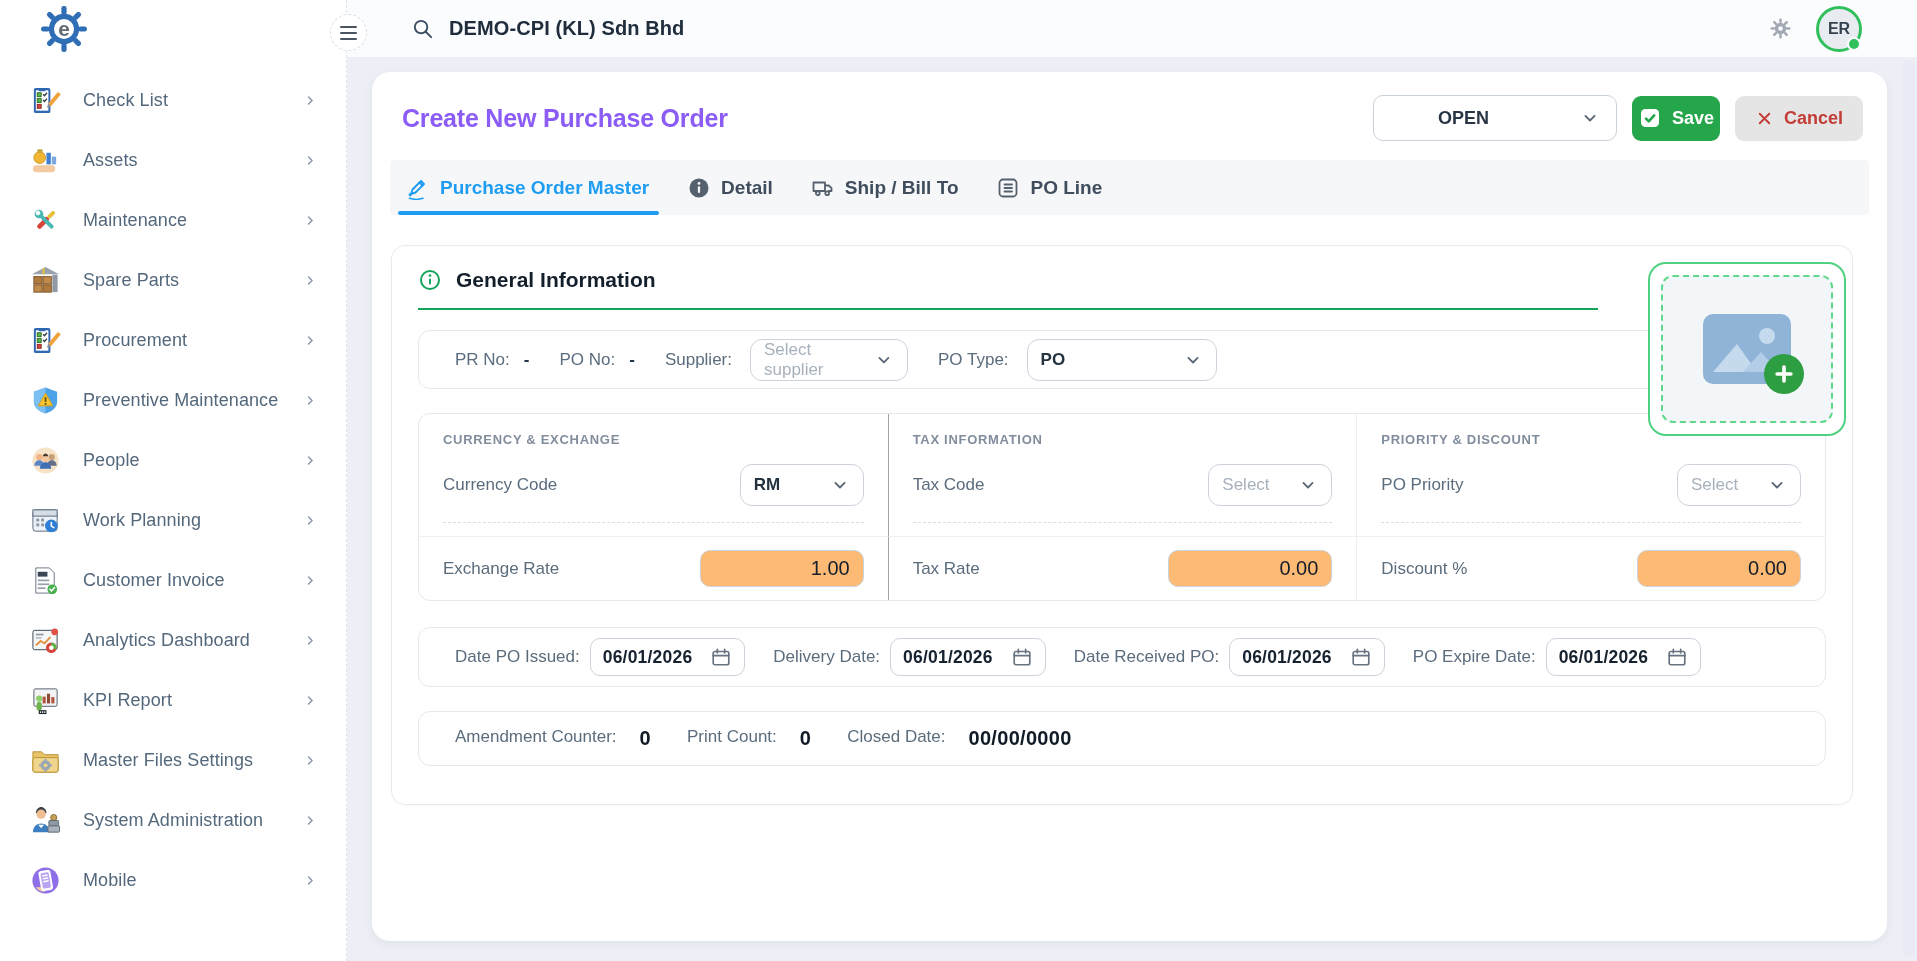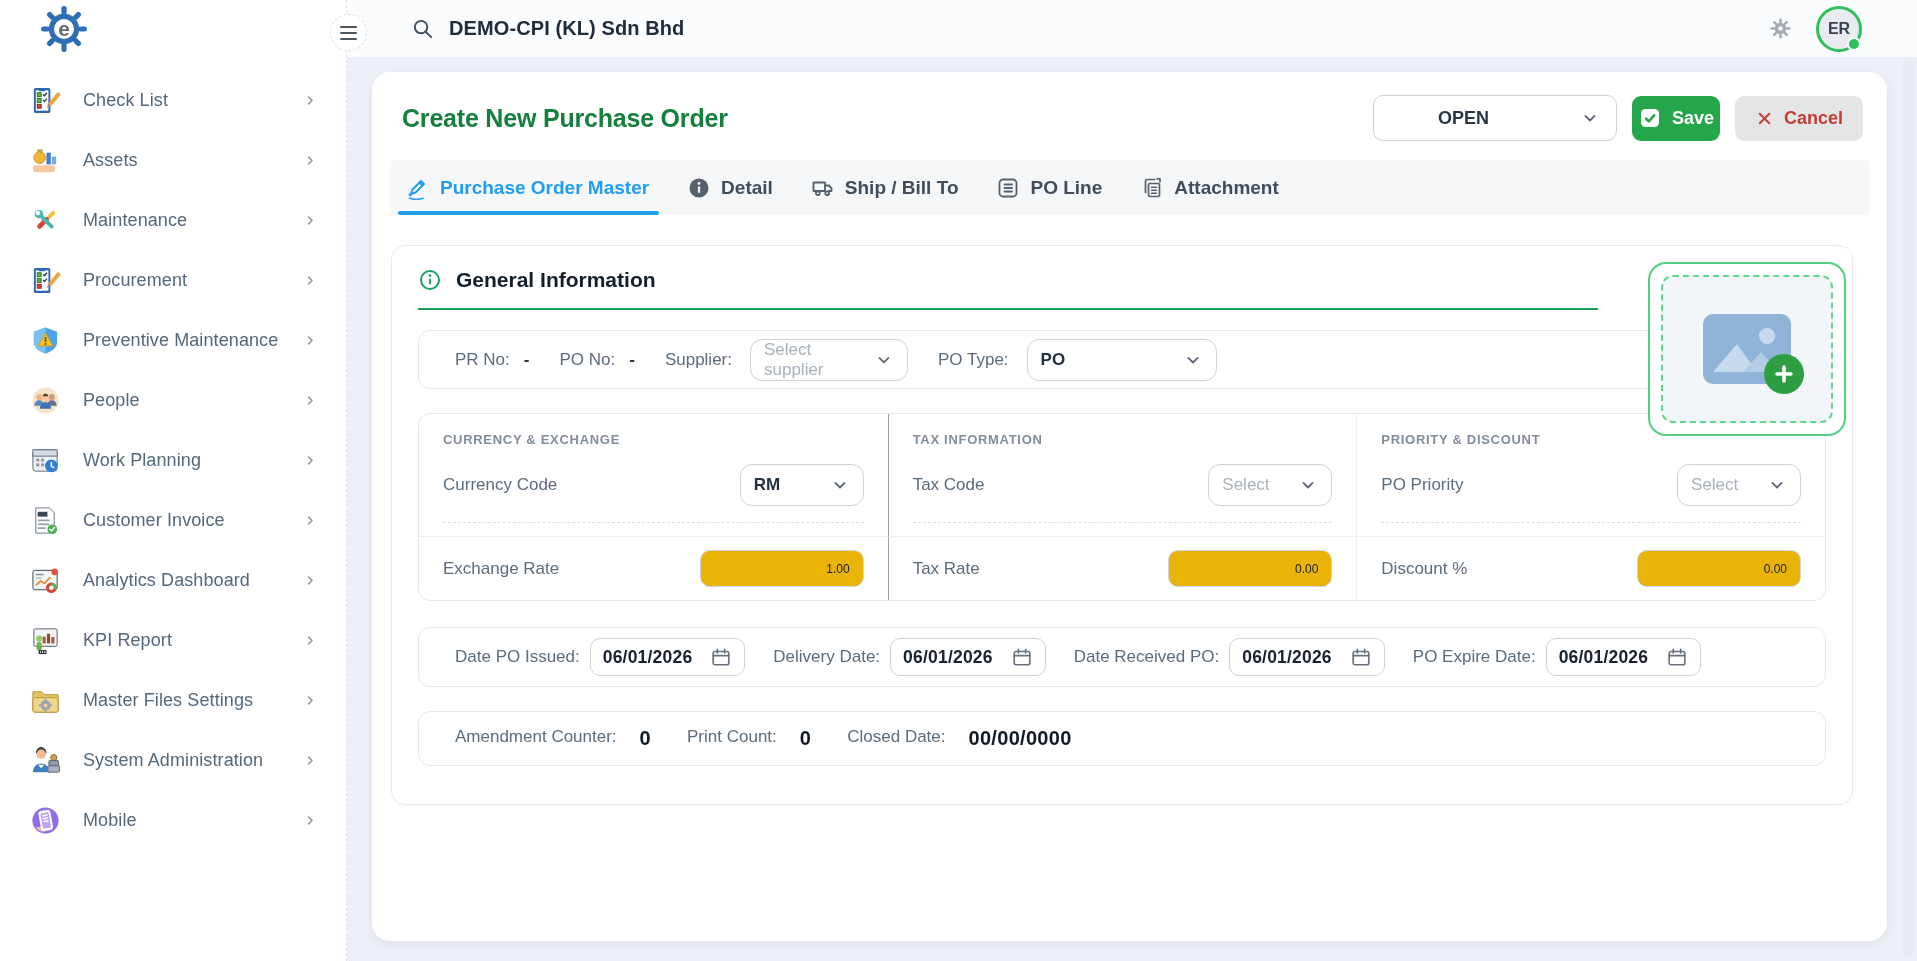--- a/index.html
+++ b/index.html
@@ -30,21 +30,21 @@
   .avatar { position:relative; width:46px; height:46px; border-radius:50%; background:#e8ecf1;
             border:3px solid #2fc05c; display:flex; align-items:center; justify-content:center;
             font-size:16px; font-weight:700; color:#36424f; cursor:pointer; }
   .avatar-dot { position:absolute; right:-2px; bottom:-2px; width:14px; height:14px; border-radius:50%;
                 background:#2fc05c; border:2px solid #fbfcfe; }
 
   
   .workspace { flex:1; padding:15px 30px 0 25px; position:relative; }
   .page-card { height:869px; background:#fff; border-radius:18px; box-shadow:0 3px 10px rgba(25,39,60,.06); padding:0 16px; }
   .page-header { height:80px; display:flex; align-items:center; padding:12px 8px 0 14px; }
-  .page-title { font-size:25px; font-weight:800; color:#15803d; letter-spacing:-.2px; }
+  .page-title { font-size:25px; font-weight:800; color:#8b5cf6; letter-spacing:-.2px; }
   .header-controls { margin-left:auto; display:flex; align-items:center; gap:15px; }
   .status-select { width:244px; height:46px; border:1px solid #c9d1da; border-radius:10px; background:#fff;
                    display:flex; align-items:center; justify-content:space-between; padding:0 16px; cursor:pointer; }
   .status-select .val { font-size:18px; font-weight:700; color:#28354:#283545; color:#283545;margin-left:48px; }
   .chevd { width:20px; height:20px; color:#5b6877; }
   .btn { display:flex; align-items:center; gap:10px; height:45px; border:none; border-radius:9px;
          font-family:inherit; font-size:18px; font-weight:700; cursor:pointer; }
   .btn-save { background:#26a64b; color:#fff; padding:0 6px; }
   .btn-save svg { width:24px; height:24px; }
   .btn-cancel { background:#e5e5e5; color:#c33c35; padding:0 20px; }
@@ -88,21 +88,21 @@
   .g-top { padding:18px 24px 0; }
   .g-top.mid, .g-bottom.mid { border-left:1px solid #a3a3a3; }
   .g-top.right, .g-bottom.right { border-left:1px solid #edf0f3; }
   .g-heading { font-size:13px; font-weight:700; letter-spacing:.7px; color:#818d9c; }
   .g-field { margin-top:17px; display:flex; align-items:center; justify-content:space-between; }
   .g-label { font-size:17px; color:#5b6c7d; }
   .g-dashed { margin-top:16px; border-top:1px dashed #d8dee6; height:14px; }
   .g-bottom { border-top:1px solid #edf0f3; padding:13px 24px; display:flex; align-items:center; justify-content:space-between; }
   .num-input { width:164px; height:37px; border:1px solid #ccd3dc; border-radius:10px;
                display:flex; align-items:center; justify-content:flex-end; padding:0 13px;
-               font-size:12px; color:#141e29; background:#eab308; cursor:text; }
+               font-size:20px; color:#141e29; background:#fdba74; cursor:text; }
 
   .dates-box { margin-top:26px; height:60px; gap:28px; }
   .date-group { display:flex; align-items:center; gap:10px; }
   .date-input { border:1px solid #ccd3dc; border-radius:10px; height:38px; padding:0 12px;
                 display:flex; align-items:center; gap:18px; background:#fff; cursor:pointer; }
   .date-val { font-size:17.5px; font-weight:700; color:#16222f; letter-spacing:.2px; }
   .cal-ico { width:22px; height:22px; color:#66727f; }
 
   .counters-box { margin-top:24px; height:55px; gap:36px; }
   .counter-group { display:flex; align-items:flex-start; gap:23px; }
@@ -265,20 +265,35 @@
               <circle cx="16" cy="5" r="2.4" fill="#fff"></circle>
               <rect x="14" y="9" width="4" height="18" rx="2" fill="#49b8b2"></rect>
             </g>
           </svg>
         <span class="side-label">Maintenance</span>
         <svg class="side-chev">
             <use href="#sym-chevr"></use>
           </svg>
       </div>
 
+      <div class="side-item">
+        <svg class="side-ico" viewBox="0 0 32 32">
+            <polygon points="16,2 30,9.5 2,9.5" fill="#9aa3ad"></polygon>
+            <rect x="13" y="3" width="2" height="7" fill="#e8c23a"></rect>
+            <rect x="23" y="10" width="5.5" height="18" fill="#8f9aa5"></rect>
+            <rect x="4" y="12" width="8.5" height="7.5" fill="#b07a3f" stroke="#7d5527"></rect>
+            <rect x="13.5" y="12" width="8.5" height="7.5" fill="#c08a4a" stroke="#7d5527"></rect>
+            <rect x="4" y="20.5" width="8.5" height="7.5" fill="#c08a4a" stroke="#7d5527"></rect>
+            <rect x="13.5" y="20.5" width="8.5" height="7.5" fill="#b07a3f" stroke="#7d5527"></rect>
+          </svg>
+        <span class="side-label">Spare Parts</span>
+        <svg class="side-chev">
+            <use href="#sym-chevr"></use>
+          </svg>
+      </div>
 
       <div class="side-item">
         <svg class="side-ico" viewBox="0 0 32 32">
             <rect x="4" y="3" width="17" height="26" rx="2" fill="#2e66b0"></rect>
             <rect x="6" y="5.5" width="13" height="21" fill="#fff"></rect>
             <rect x="9" y="3" width="7" height="3.5" rx="1" fill="#2e66b0"></rect>
             <rect x="7.5" y="8" width="4" height="4" fill="#58b947" stroke="#2d6e22"></rect>
             <rect x="7.5" y="14" width="4" height="4" fill="#58b947" stroke="#2d6e22"></rect>
             <rect x="7.5" y="20" width="4" height="4" fill="#d9433c" stroke="#8e2621"></rect>
             <path d="M13.5 9.5l1.5 1.5 2.5-3M13.5 15.5l1.5 1.5 2.5-3" stroke="#2d3a45" fill="none" stroke-width="1.4"></path>
@@ -510,26 +525,20 @@
             <svg>
                 <use href="#sym-truck"></use>
               </svg>
             <span>Ship / Bill To</span>
           </div>
           <div class="tab">
             <svg>
                 <use href="#sym-list"></use>
               </svg>
             <span>PO Line</span>
-          </div>
-          <div class="tab">
-            <svg>
-                <use href="#sym-copy"></use>
-              </svg>
-            <span>Attachment</span>
           </div>
         </div>
 
         <section class="gi-card">
 
           <div class="upload-box">
             <div class="upload-inner">
               <div class="upload-glyph">
                 <svg class="img-rect" viewBox="0 0 88 70">
                     <rect x="0" y="0" width="88" height="70" rx="10" fill="#8fb4d8"></rect>

